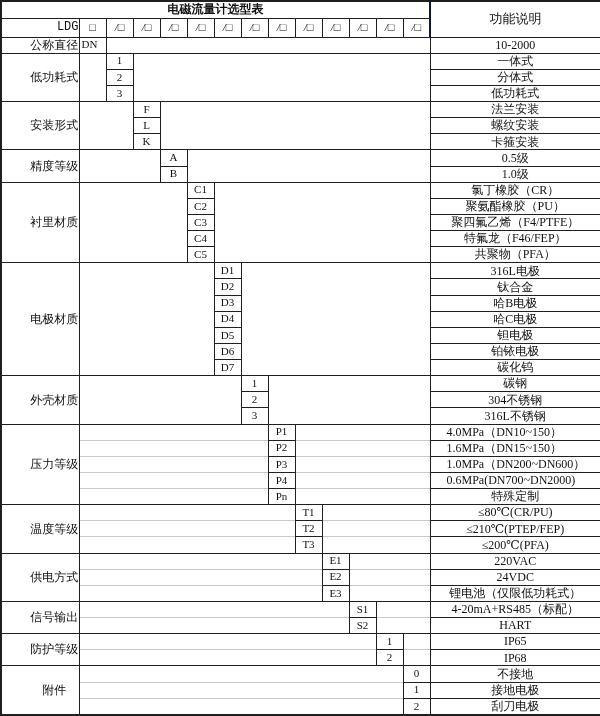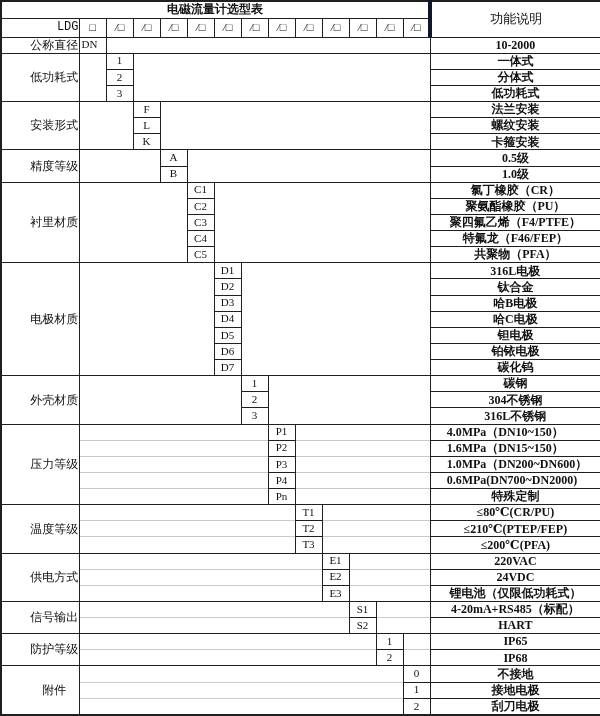--- a/index.html
+++ b/index.html
@@ -15,27 +15,27 @@
   td{
     padding:0;
     font-size:12px;
     text-align:center;
     vertical-align:middle;
     line-height:1.05;
     overflow:hidden;
     white-space:nowrap;
   }
   .title{font-size:12px;font-weight:bold;border-bottom:1px solid #1f1f1f;}
-  .fheader{font-size:13px;border-left:4px solid #0f172a;margin-top:32px;}
+  .fheader{font-size:13px;border-left:2px solid #0f172a;margin-top:32px;}
   .label{border-right:1px solid #1f1f1f;padding-left:28px;}
   .ldg{text-align:right;padding-left:10px;font-family:Liberation Mono, monospace;}
   .slot{border-left:1px solid #1f1f1f;border-right:1px solid #1f1f1f;font-style:italic;font-size:11px;}
   .code{border:1px solid #1f1f1f;font-size:11px;}
   .dn{border:none;border-right:1px solid #1f1f1f;text-align:left;padding-left:2px;font-size:11px;margin-top:10px;}
-  .desc{border-left:1px solid #1f1f1f;border-top:1px solid #1f1f1f;font-weight:bold;}
+  .desc{border-left:1px solid #1f1f1f;border-top:1px solid #1f1f1f;}
   .desc.left{text-align:left;padding-left:16px;}
   .g{border-top:1px solid #c9c9c9;}
   .sb{border-top:1px solid #1f1f1f;}
 </style>
 </head>
 <body>
 
 <table class="sel">
   <colgroup>
     <col style="width:78px">

